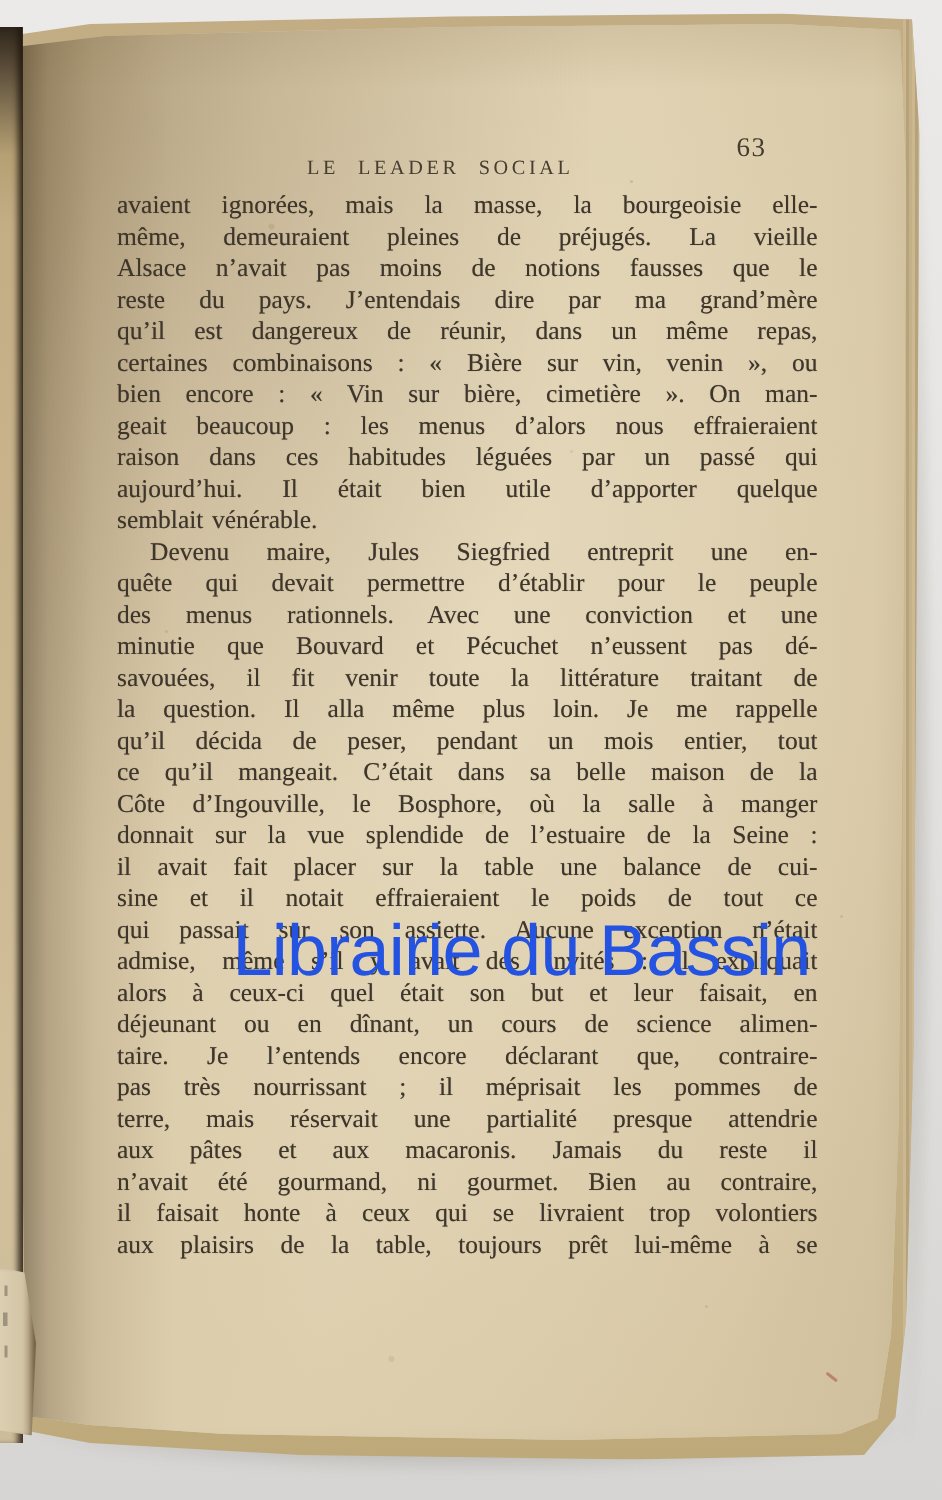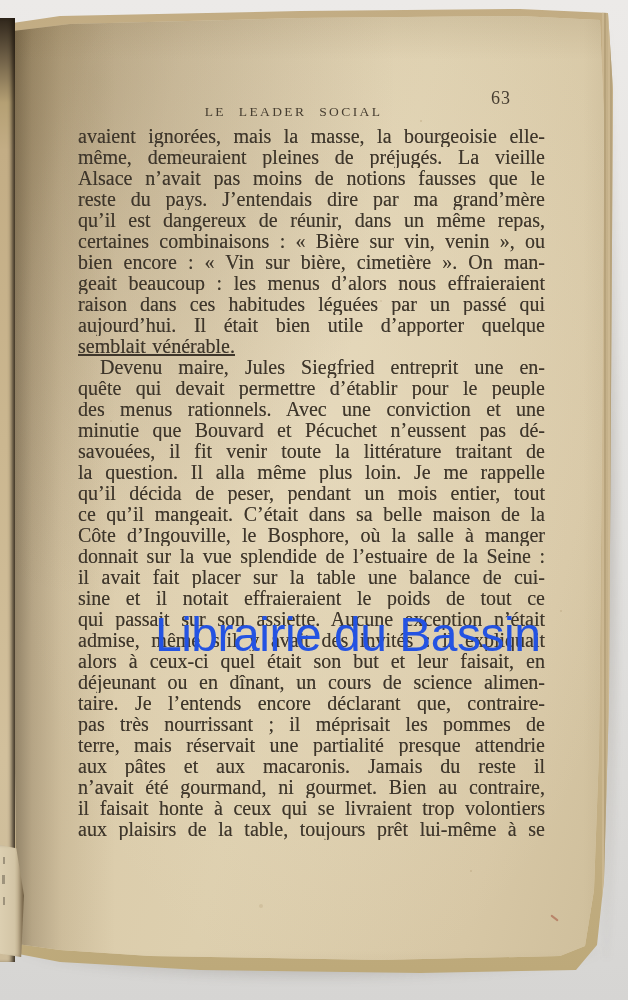--- a/index.html
+++ b/index.html
@@ -110,28 +110,28 @@
     position: absolute; left: 50%; top: 16px;
     transform: translateX(-50%) translateX(-18px);
     font-size: 13.5px; letter-spacing: 2.4px; word-spacing: 7px; white-space: nowrap;
   }
   .header .pnum {
     position: absolute; right: 34px; top: 0; font-size: 18px; letter-spacing: 1px;
   }
   
   .textblock {
     position: absolute; left: 78px; top: 126px; width: 467px;
-    color: #3e362b; font-size: 20px; word-spacing: 1.5px;
+    color: #3e362b; font-size: 17px; word-spacing: 1.5px;
     text-shadow: 0 0 0.5px rgba(62,54,43,0.55);
   }
   .line {
     height: 21px; line-height: 21px; overflow: hidden; white-space: nowrap;
     text-align: justify; text-align-last: justify;
   }
-  .line.no-just { text-align-last: left; text-decoration: underline; }
+  .line.no-just { text-align-last: left; }
   .line.indent { text-indent: 22px; }
   
   .watermark {
     position: absolute; left: 155px; top: 611px;
     font-family: "Liberation Sans", sans-serif;
     font-size: 48px; font-weight: 400; line-height: 48px;
     letter-spacing: -0.5px; white-space: nowrap;
   }
 </style>
 </head>

